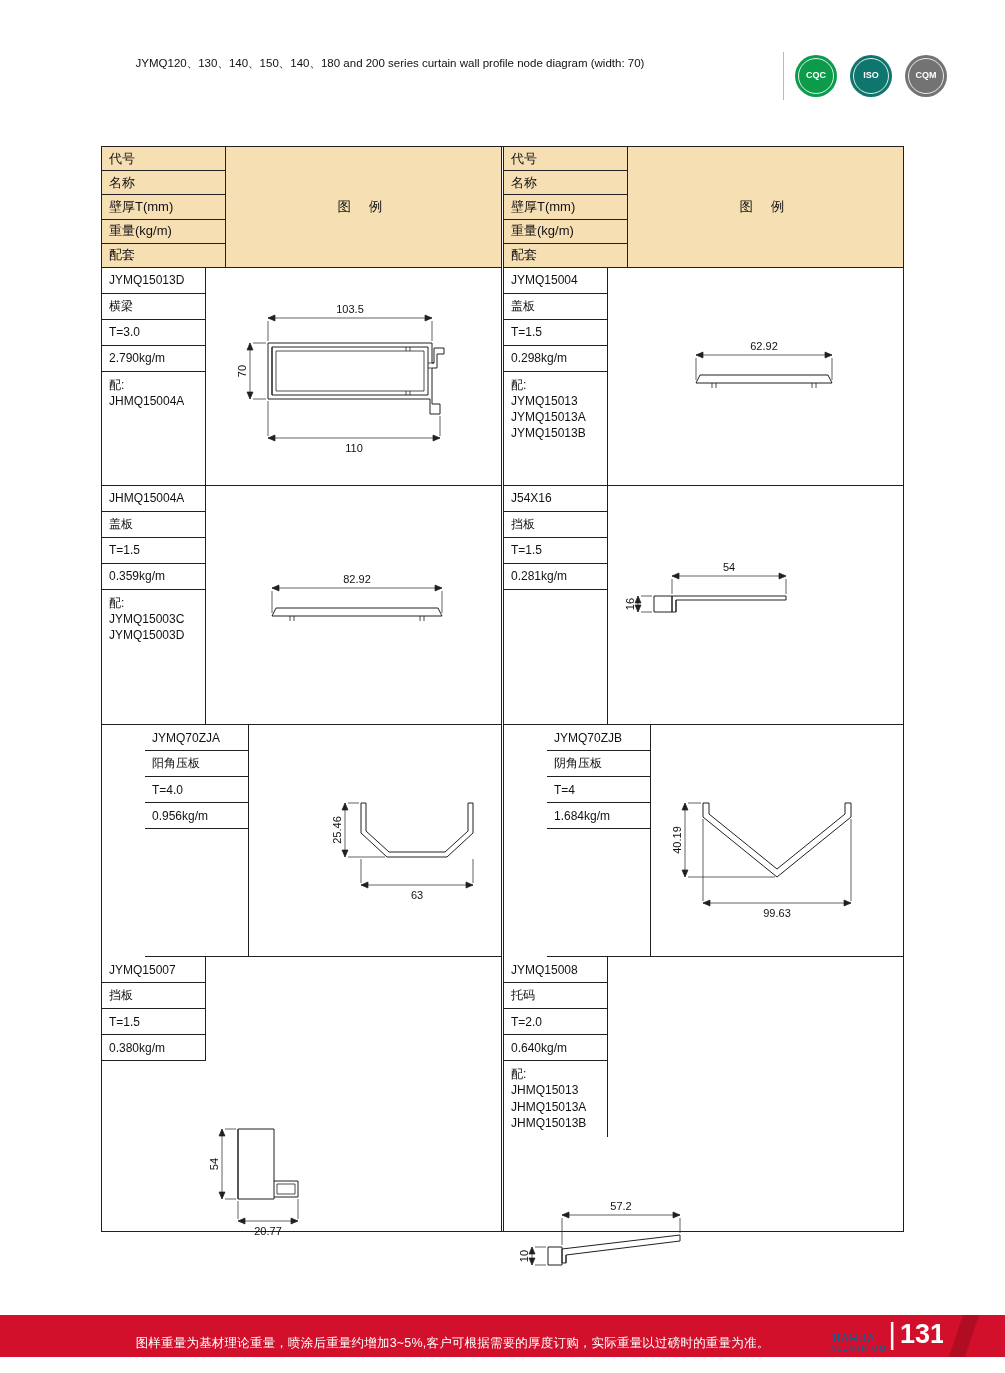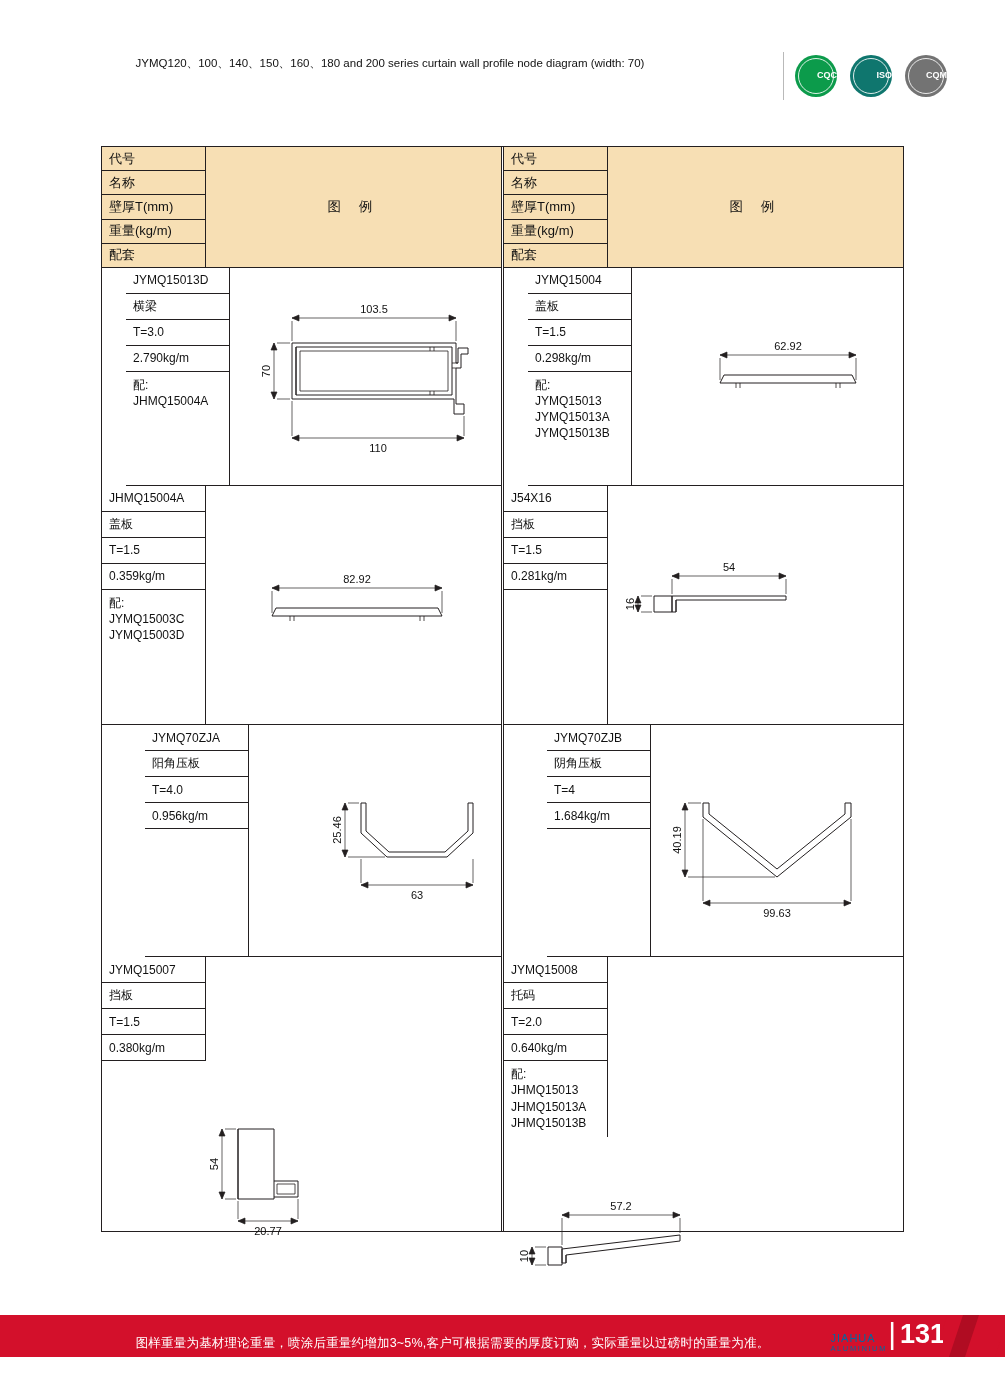--- a/index.html
+++ b/index.html
@@ -29,21 +29,21 @@
   }
   .logo-divider {
     position:absolute; left:783px; top:52px; width:1px; height:48px;
     background:#b9b9b9;
   }
   .logos {
     position:absolute; left:795px; top:55px; display:flex; gap:13px;
   }
   .logo {
     width:42px; height:42px; border-radius:50%;
-    display:flex; align-items:center; justify-content:flex-end;
+    display:flex; align-items:center; justify-content:center;
     font-size:8px; font-weight:bold; color:#fff; text-align:center;
     line-height:1.05; position:relative;
   }
   .logo.green { background:#0c9b4b; }
   .logo.red1 { background:#0f766e; }
   .logo.red2 { background:#737373; }
   .logo .ring {
     position:absolute; inset:3px; border:1px solid rgba(255,255,255,.85); border-radius:50%;
   }
   .logo span { position:relative; z-index:2; font-size:9px; }
@@ -61,39 +61,39 @@
   }
   .col.left { border-right:1px solid #231f20; }
   .col.right { border-left:1px solid #231f20; }
   .gap { width:1px; background:#ffffff; }
 
   .head-row {
     display:flex; height:121px; border-bottom:1px solid #231f20;
     background:#f7dfb4;
   }
   .head-labels {
-    width:104px; border-right:1px solid #231f20;
+    width:124px; border-right:1px solid #231f20;
     display:flex; flex-direction:column;
   }
   .head-labels div {
     flex:1; display:flex; align-items:center;
     padding-left:7px; font-size:13px; color:#111;
     border-bottom:1px solid #231f20;
   }
   .head-labels div:last-child { border-bottom:none; }
   .head-fig {
     flex:1; display:flex; align-items:center; justify-content:center;
     font-size:13.5px; letter-spacing:7px; color:#111;
   }
 
   .item-row {
     display:flex; border-bottom:1px solid #231f20; position:relative;
   }
   .item-row:last-child { border-bottom:none; }
-  .r1 { height:218px;margin-left:24px; }
+  .r1 { height:218px; }
   .r2 { height:240px; }
   .r3 { height:232px;margin-left:43px; }
   .r4 { height:274px;flex-direction:column; }
 
   .meta {
     width:104px; border-right:1px solid #231f20;
     display:flex; flex-direction:column;
   }
   .meta .cell {
     height:26px; border-bottom:1px solid #231f20;
@@ -140,21 +140,21 @@
   .footer-page { font-size:27px; font-weight:bold; }
   .footer-arrow {
     position:absolute; right:0px; top:10px; width:62px; height:58px;
   }
 </style>
 </head>
 <body>
 
 <div class="header">
   <div class="title-block">
-    <div class="title-en">JYMQ120、100、140、150、160、180 and 200 series curtain wall profile node diagram (width: 70)</div>
+    <div class="title-en">JYMQ120、130、140、150、140、180 and 200 series curtain wall profile node diagram (width: 70)</div>
   </div>
   <div class="logo-divider"></div>
   <div class="logos">
     <div class="logo green">
       <div class="ring"></div>
         <span>CQC</span>
     </div>
     <div class="logo red1">
       <div class="ring"></div>
         <span>ISO</span>

